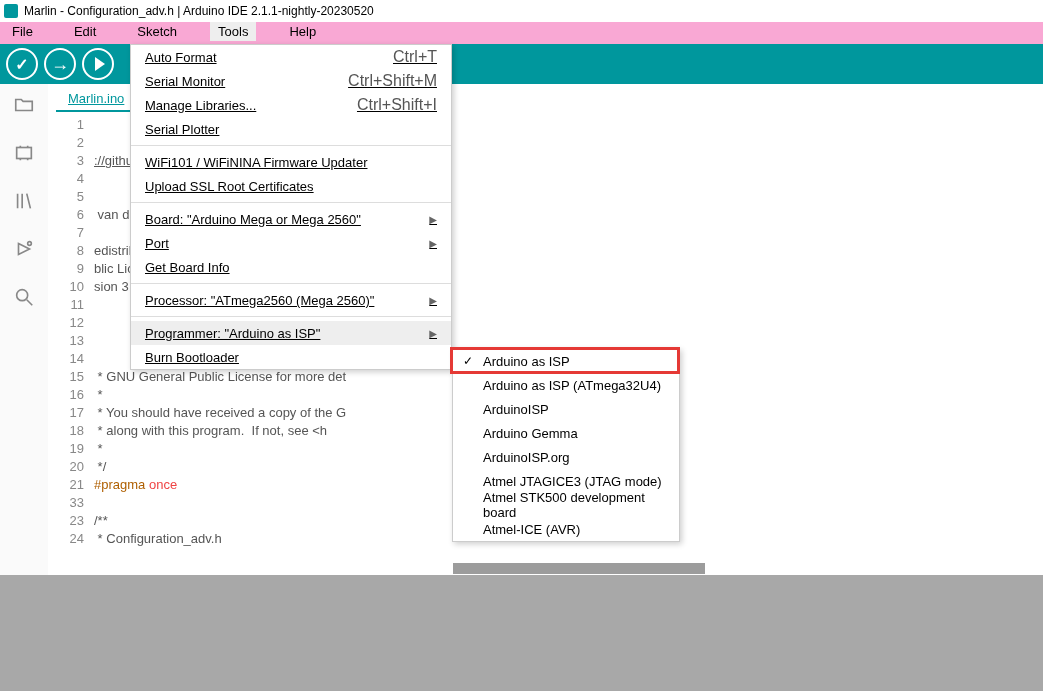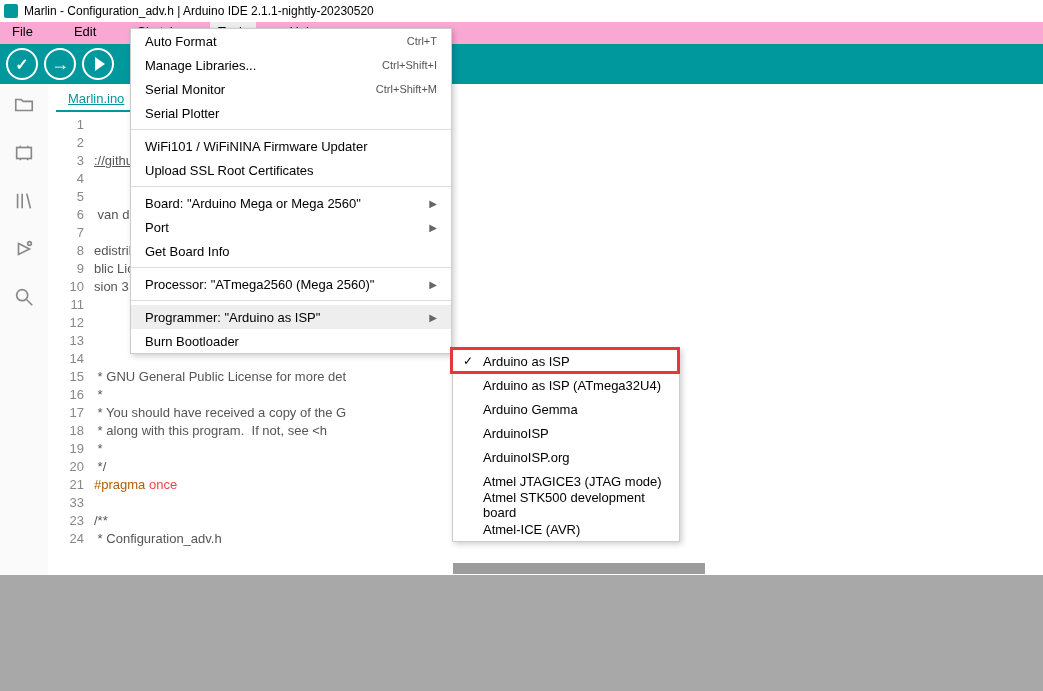--- a/index.html
+++ b/index.html
@@ -30,26 +30,26 @@
   .tab.active { color:#00979d; border-bottom:2px solid #00979d; }
 
   .code-area { display:flex; font-family: Consolas, "Courier New", monospace; font-size:13px; line-height:18px; padding-top:4px; }
   .gutter { width:46px; text-align:right; color:#888; padding-right:10px; }
   .code { flex:1; white-space:pre; color:#555; }
   .code .kw-pragma { color:#af5f00; }
   .code .kw-once { color:#ef4444; }
   .code .link { text-decoration: underline; }
 
   
-  .menu { position:absolute; left:130px; top:28px; width:322px; background:#fff; border:1px solid #ccc; box-shadow:2px 2px 6px rgba(0,0,0,.2); font-size:13px; z-index:10; }
+  .menu { position:absolute; left:130px; top:44px; width:322px; background:#fff; border:1px solid #ccc; box-shadow:2px 2px 6px rgba(0,0,0,.2); font-size:13px; z-index:10;text-decoration:underline; }
   .menu-item { display:flex; align-items:center; justify-content:space-between; padding:4px 14px; height:24px; color:#000; }
   .menu-item.highlight { background:#eee; }
   .menu-sep { height:1px; background:#ddd; margin:4px 0; }
   .menu-item .sub-arrow { font-size:10px; color:#666; }
-  .shortcut { color:#555; font-size:11px; }
+  .shortcut { color:#555; font-size:16px; }
 
   .submenu { position:absolute; left:452px; top:348px; width:228px; background:#fff; border:1px solid #ccc; box-shadow:2px 2px 6px rgba(0,0,0,.2); font-size:13px; z-index:11; }
   .sub-item { display:flex; align-items:center; padding:4px 14px 4px 30px; height:24px; position:relative; }
   .sub-check { position:absolute; left:10px; font-size:12px; }
   .highlight-box { position:absolute; left:450px; top:347px; width:230px; height:27px; border:3px solid #e53935; z-index:12; pointer-events:none; }
 
   .bottom-gray { position:absolute; left:0; top:575px; width:1043px; height:116px; background:#a8a8a8; }
   .bottom-strip { position:absolute; left:453px; top:563px; width:252px; height:11px; background:#9c9c9c; }
 </style>
 </head>
@@ -147,28 +147,28 @@
     </div>
   </div>
 </div>
 
 <div class="menu" id="tools-menu">
     <div class="menu-item">
       <span>Auto Format</span>
       <span class="shortcut">Ctrl+T</span>
     </div>
     <div class="menu-item">
+      <span>Serial Monitor</span>
+      <span class="shortcut">Ctrl+Shift+M</span>
+    </div>
+    <div class="menu-item">
       <span>Manage Libraries...</span>
       <span class="shortcut">Ctrl+Shift+I</span>
     </div>
     <div class="menu-item">
-      <span>Serial Monitor</span>
-      <span class="shortcut">Ctrl+Shift+M</span>
-    </div>
-    <div class="menu-item">
       <span>Serial Plotter</span>
     </div>
     <div class="menu-sep"></div>
     <div class="menu-item">
       <span>WiFi101 / WiFiNINA Firmware Updater</span>
     </div>
     <div class="menu-item">
       <span>Upload SSL Root Certificates</span>
     </div>
     <div class="menu-sep"></div>
@@ -200,24 +200,24 @@
 
 <div class="submenu" id="prog-submenu">
     <div class="sub-item">
       <span class="sub-check">✓</span>
       <span>Arduino as ISP</span>
     </div>
     <div class="sub-item">
       <span>Arduino as ISP (ATmega32U4)</span>
     </div>
     <div class="sub-item">
+      <span>ArduinoISP</span>
+    </div>
+    <div class="sub-item">
       <span>Arduino Gemma</span>
-    </div>
-    <div class="sub-item">
-      <span>ArduinoISP</span>
     </div>
     <div class="sub-item">
       <span>ArduinoISP.org</span>
     </div>
     <div class="sub-item">
       <span>Atmel JTAGICE3 (JTAG mode)</span>
     </div>
     <div class="sub-item">
       <span>Atmel STK500 development board</span>
     </div>

